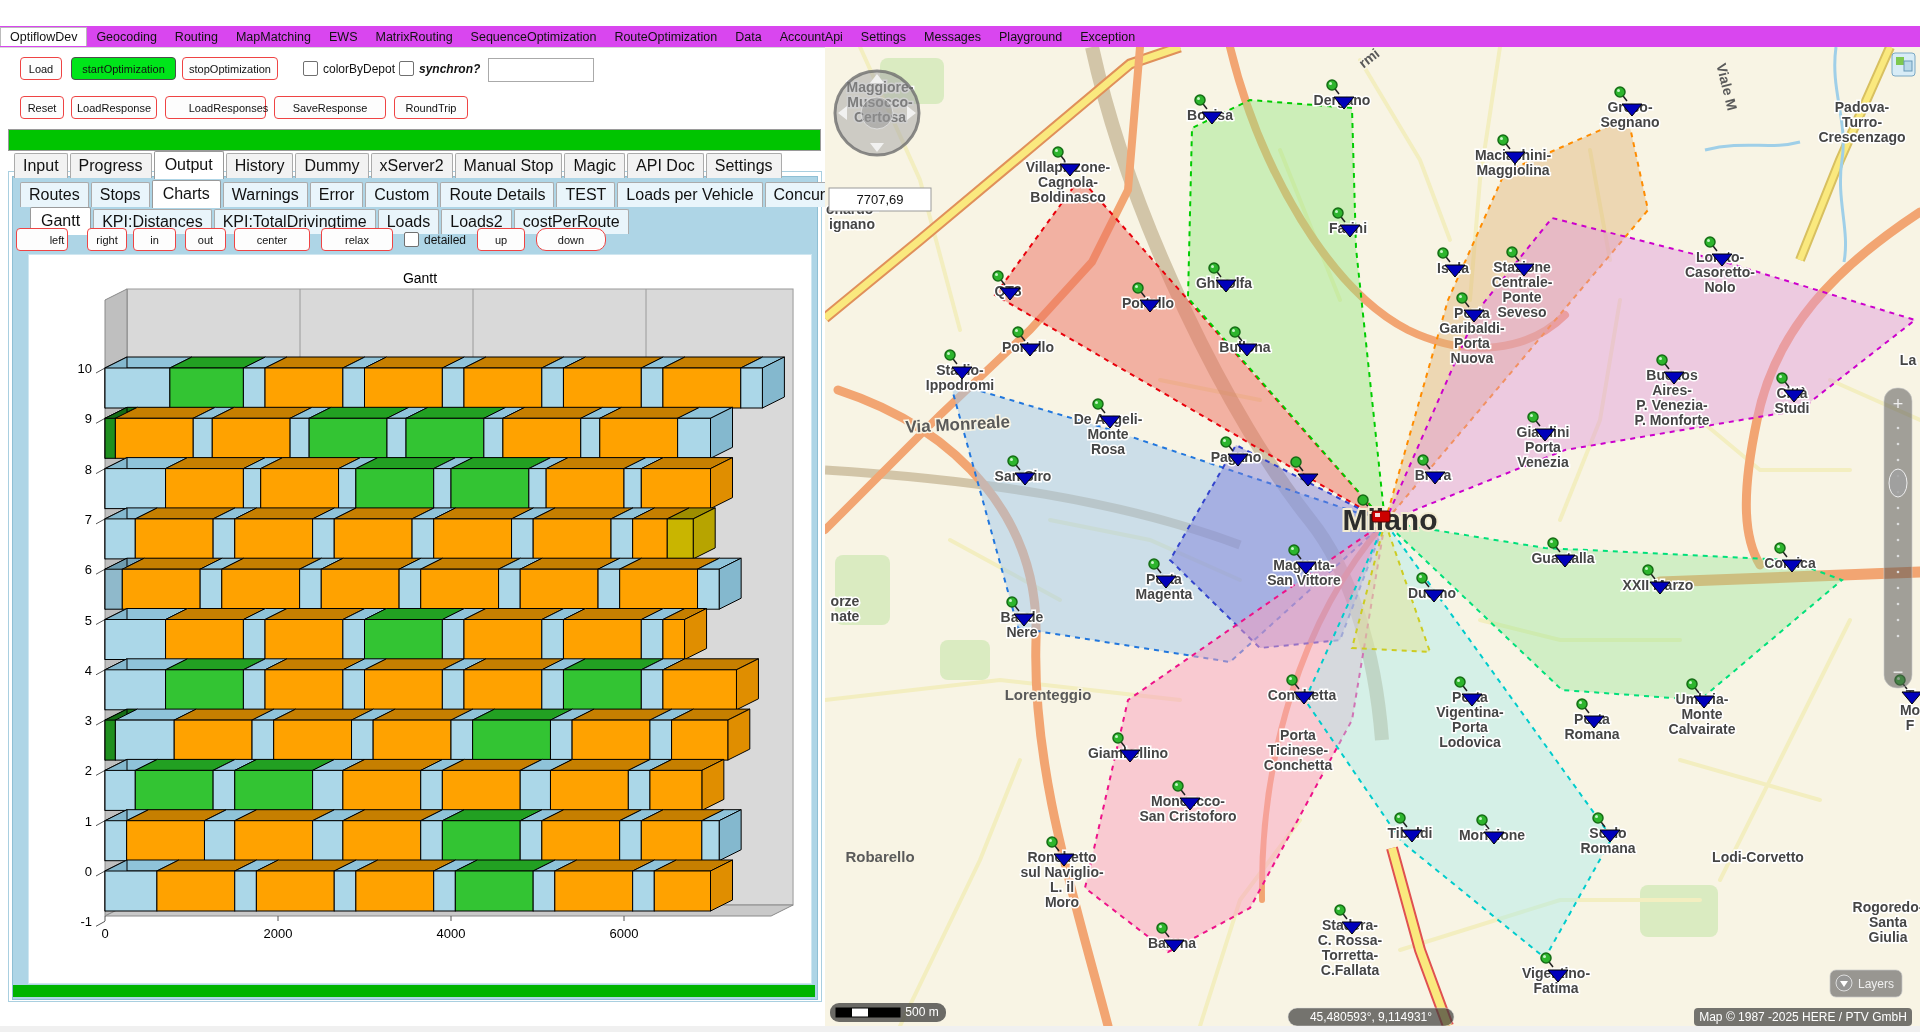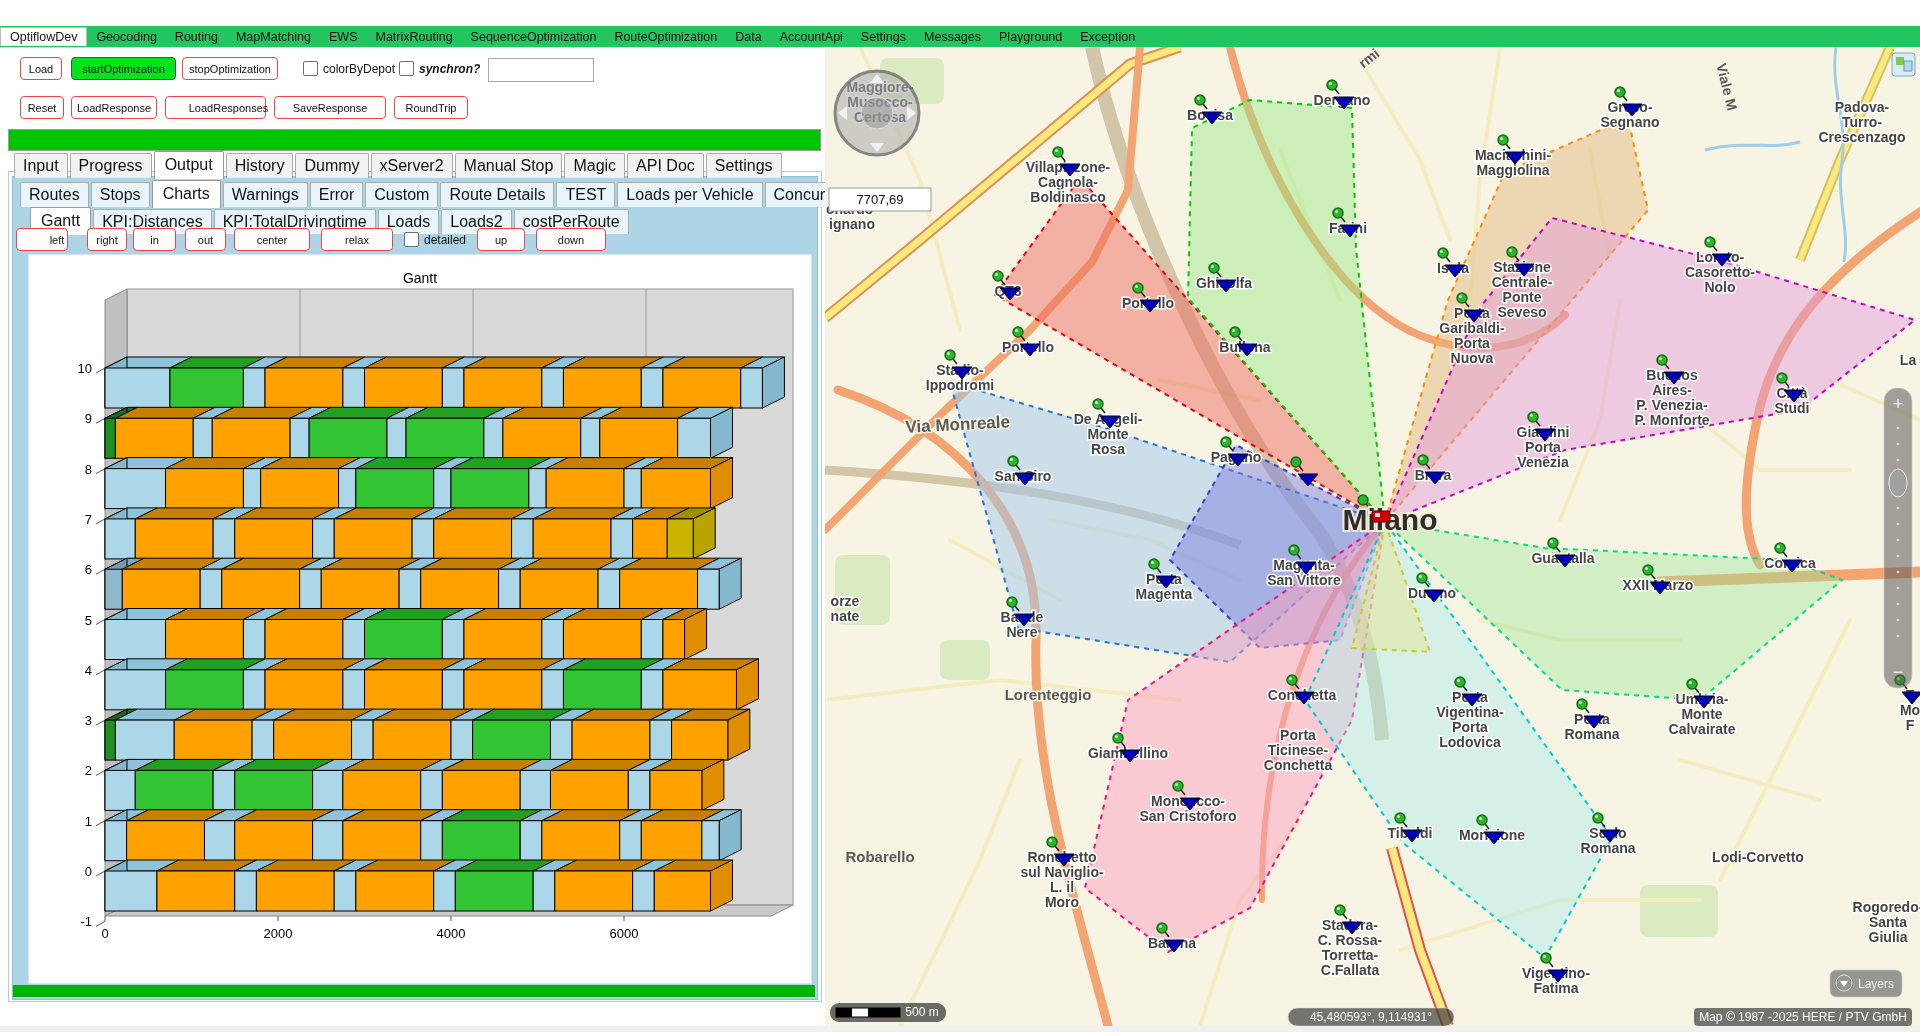--- a/index.html
+++ b/index.html
@@ -4,21 +4,21 @@
 <style>
   html,body{margin:0;padding:0;background:#e8e8e8;font-family:"Liberation Sans",sans-serif;}
   #app{position:relative;width:1920px;height:1032px;background:#ffffff;overflow:hidden;}
   
   #titlebar{position:absolute;left:0;top:0;width:1920px;height:26px;background:#ffffff;border-bottom:1px solid #e0e0e0;display:flex;align-items:center;}
   #titlebar .appicon{width:16px;height:16px;margin:0 6px 0 8px;}
   #titlebar .title{font-size:13px;color:#111;}
   .wincontrols{position:absolute;right:0;top:0;height:26px;display:flex;}
   .winbtn{width:46px;height:26px;display:flex;align-items:center;justify-content:center;font-size:12px;color:#333;}
   
-  #menubar{position:absolute;left:0;top:26px;width:1920px;height:21px;background:#22c55e;border-bottom:1px solid #d8d8d8;display:flex;align-items:center;}
+  #menubar{position:absolute;left:0;top:26px;width:1920px;height:21px;background:#d946ef;border-bottom:1px solid #d8d8d8;display:flex;align-items:center;}
   .menuitem{padding:2px 9px;font-size:12.5px;color:#111;white-space:nowrap;}
   .menuitem.first{border:1px solid #bbb;border-bottom:none;background:#fff;}
   
   .btn{position:absolute;height:23px;background:#fdfdfd;border:1px solid #ef4444;border-radius:4px;font-size:11px;color:#111;display:flex;align-items:center;justify-content:center;padding:0 10px;box-sizing:border-box;white-space:nowrap;}
   .btn.green{background:#00e51a;border-color:#4d4d4d;}
   .chk{position:absolute;display:flex;align-items:center;font-size:12px;color:#111;}
   .chk .box{width:13px;height:13px;border:1px solid #707070;background:#fff;border-radius:2px;margin-right:5px;}
   .chk.bold-italic span.lbl{font-weight:bold;font-style:italic;}
   .textbox{position:absolute;border:1px solid #aaa;background:#fff;height:20px;}
   #progressbar{position:absolute;left:8px;top:129px;width:811px;height:20px;background:#00c400;border:1px solid #9a9a9a;}
@@ -1090,14 +1090,14 @@
     <div class="btn" style="left: 87px; top: 228px; width: 40px; position: absolute;">right</div>
     <div class="btn" style="left: 133px; top: 228px; width: 43px; position: absolute;">in</div>
     <div class="btn" style="left: 185px; top: 228px; width: 41px; position: absolute;">out</div>
     <div class="btn" style="left: 234px; top: 228px; width: 76px; position: absolute;">center</div>
     <div class="btn" style="left: 321px; top: 228px; width: 72px; position: absolute;">relax</div>
     <div class="chk" style="left: 404px; top: 232px; position: absolute;">
       <span class="box"></span>
       <span class="lbl">detailed</span>
     </div>
     <div class="btn" style="left: 477px; top: 228px; width: 48px; position: absolute;">up</div>
-    <div class="btn" style="left: 536px; top: 228px; width: 70px; position: absolute;">down</div>
+    <div class="btn" style="left: 536px; top: 228px; width: 70px; position: absolute; border-radius: 10px;">down</div>
   </div>
 
 </body></html>

